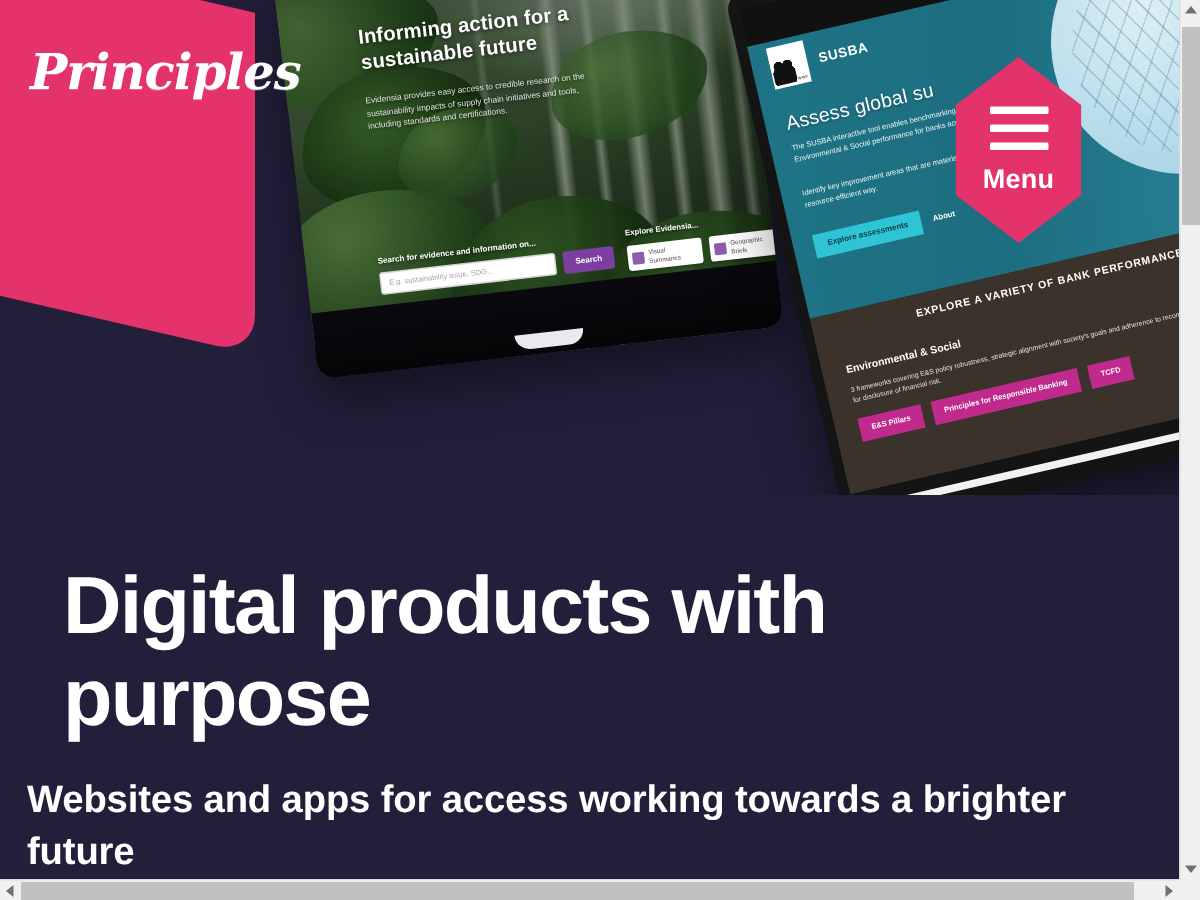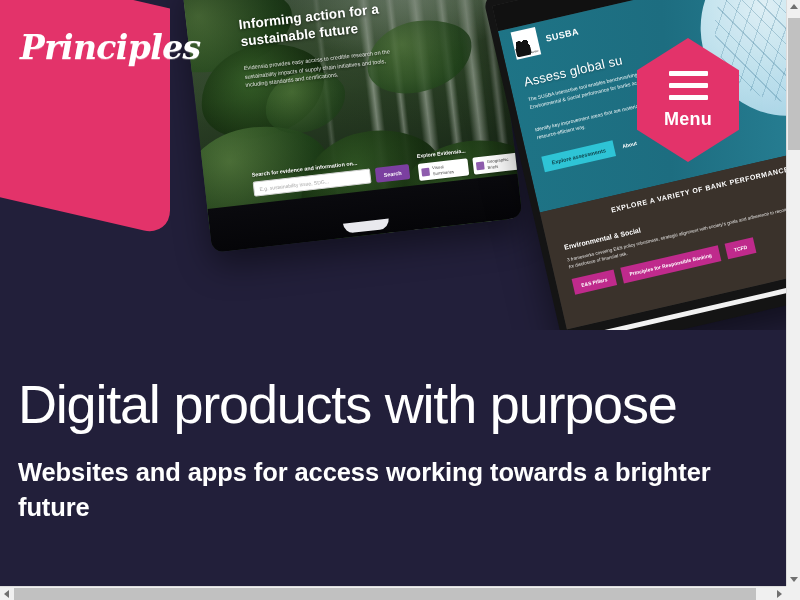--- a/index.html
+++ b/index.html
@@ -364,21 +364,21 @@
     font-size: 33px;
     font-weight: 700;
     letter-spacing: -.6px;
     text-shadow: 0 1px 0 rgba(255,255,255,.25);
   }
 
   
   .menu-hex {
     position: absolute;
     left: 637px; top: 38px;
-    width: 102px; height: 124px;
+    width: 84px; height: 124px;
     background: #e3336a;
     clip-path: polygon(50% 0%, 100% 26%, 100% 74%, 50% 100%, 0% 74%, 0% 26%);
     display: flex;
     flex-direction: column;
     align-items: center;
     justify-content: center;
     gap: 9px;
     cursor: pointer;
   }
   .hamburger {
@@ -402,23 +402,24 @@
   
   .hero-text {
     position: absolute;
     left: 18px;
     top: 374px;
     width: 748px;
   }
   .hero-h1 {
     color: #ffffff;
     font-size: 54px;
-    font-weight: 400;
+    font-weight: 700;
     line-height: 1.13;
     letter-spacing: -1.2px;
+    margin-left: 24px;
   }
   .hero-sub {
     margin-top: 20px;
     color: #ffffff;
     font-size: 25.5px;
     font-weight: 700;
     line-height: 1.38;
     letter-spacing: -.1px;
   }
 

